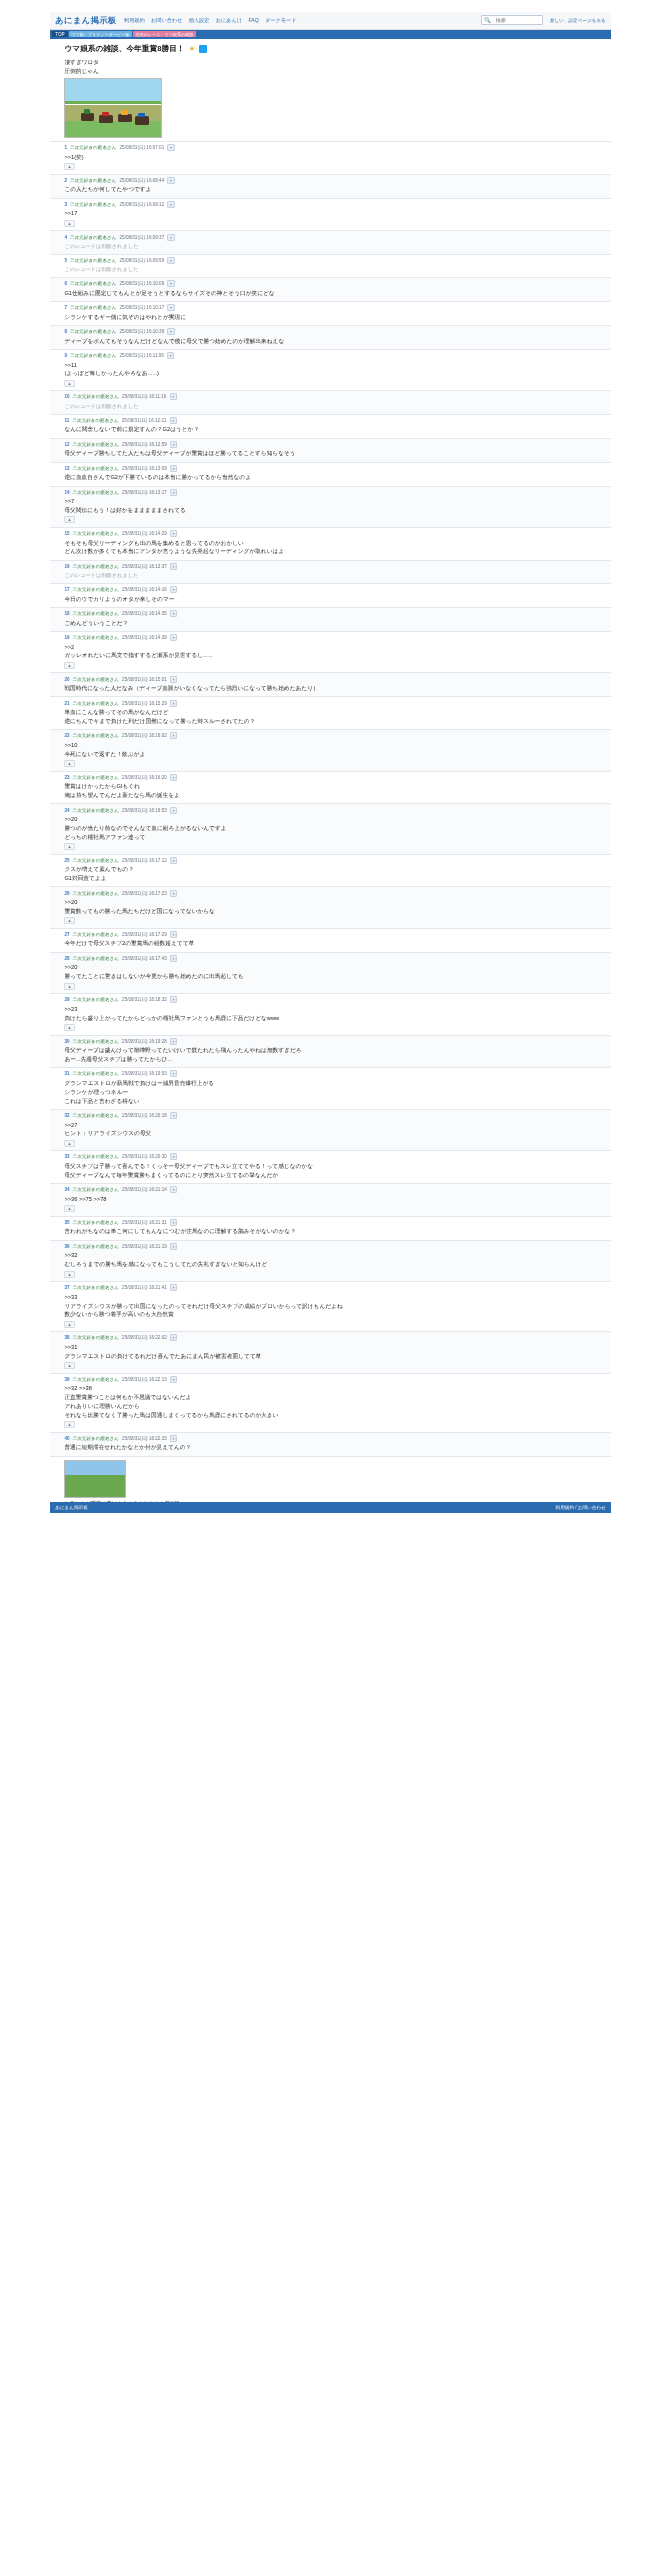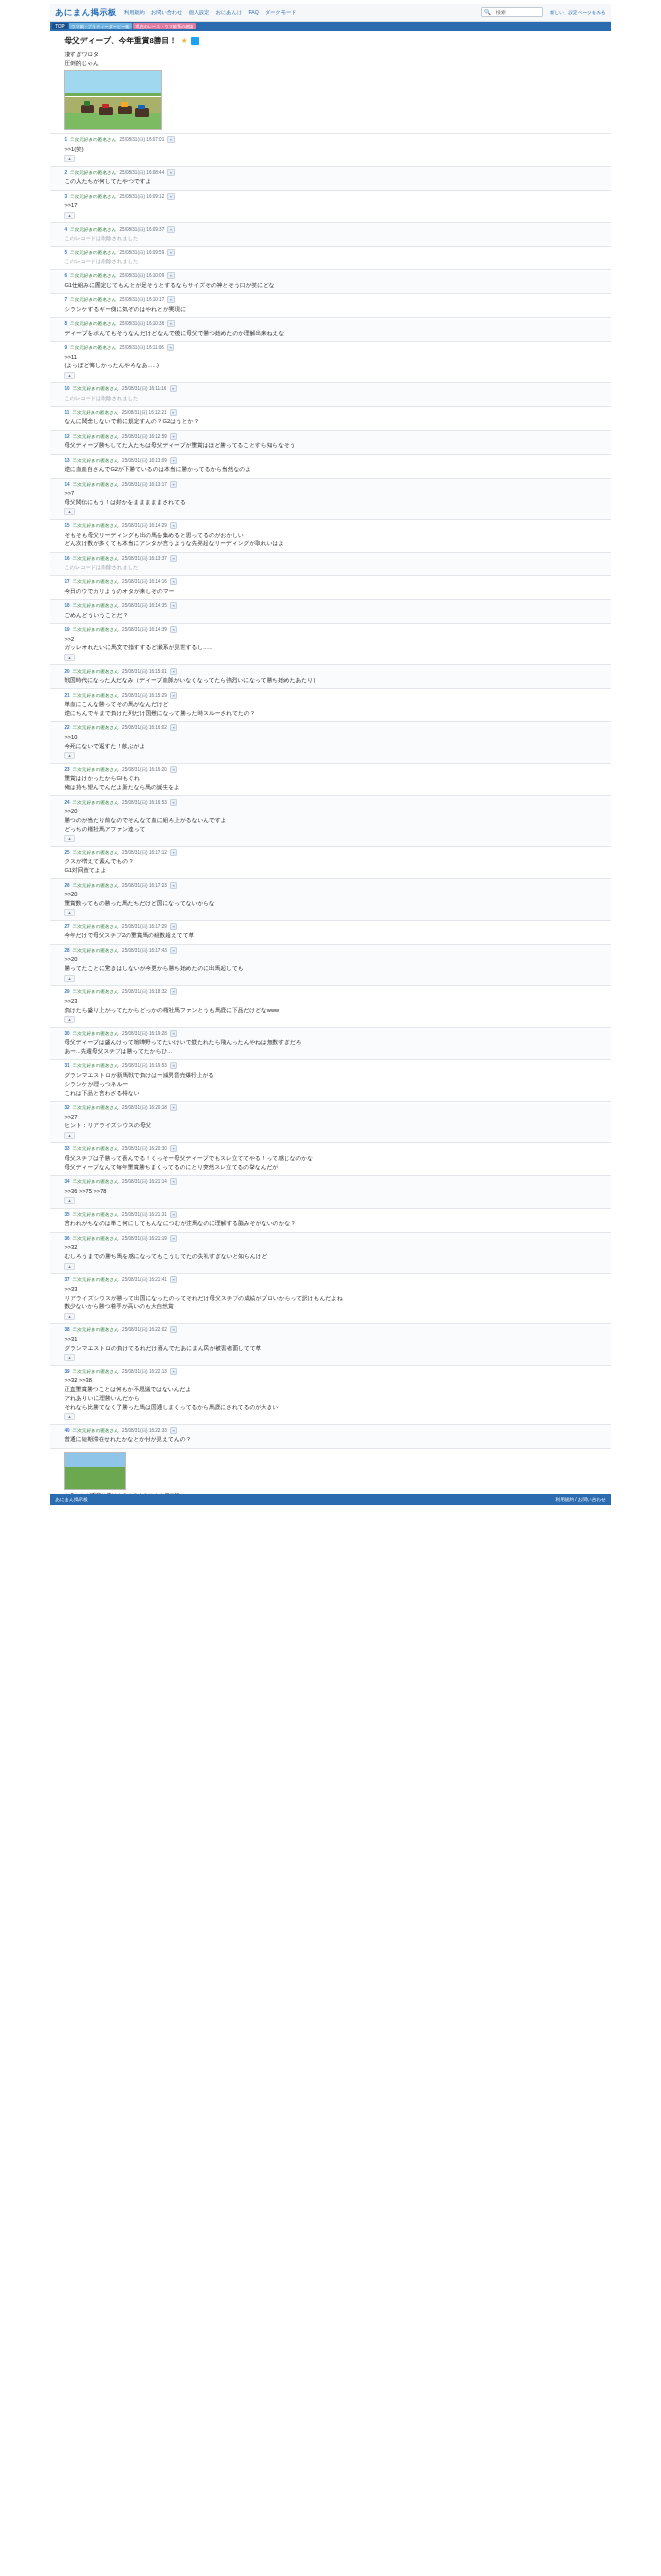--- a/index.html
+++ b/index.html
@@ -4,21 +4,21 @@
 <title>あにまん掲示板</title>
 <style>
   * { box-sizing: border-box; }
   html, body {
     margin: 0; padding: 0;
     background: #ffffff;
     font-family: "Liberation Sans", "DejaVu Sans", sans-serif;
     font-size: 5.7px;
     color: #222;
   }
-  .page { width: 561px; margin: 4px auto; position: relative; }
+  .page { width: 561px; margin: 12px auto; position: relative; }
 
   
   .site-header {
     background: #f6f7f9;
     border-bottom: 0.5px solid #d8dde3;
     height: 17.5px;
     display: flex; align-items: center;
     padding: 0 5.2px;
     gap: 7.2px;
   }
@@ -186,21 +186,21 @@
   </div>
 
   <div class="nav-bar">
     <div class="nav-item active">TOP</div>
     <div class="nav-tag">ウマ娘・プリティーダービー板</div>
     <div class="nav-tag pink">現在のレース・ウマ娘系の雑談</div>
     <div class="nav-spacer"></div>
   </div>
 
   <div class="thread-head">
-    <span class="thread-title">母父ディープ、今年重賞8勝目！</span>
+    <span class="thread-title">ウマ娘系の雑談、今年重賞8勝目！</span>
     <span class="star-icon">★</span>
     <span class="tw-icon"></span>
   </div>
 
   <div class="op">
     <div class="op-line">凄すぎワロタ</div>
     <div class="op-line">圧倒的じゃん</div>
     <div class="op-img">
       <div class="rail"></div>
       <div class="track"></div>

